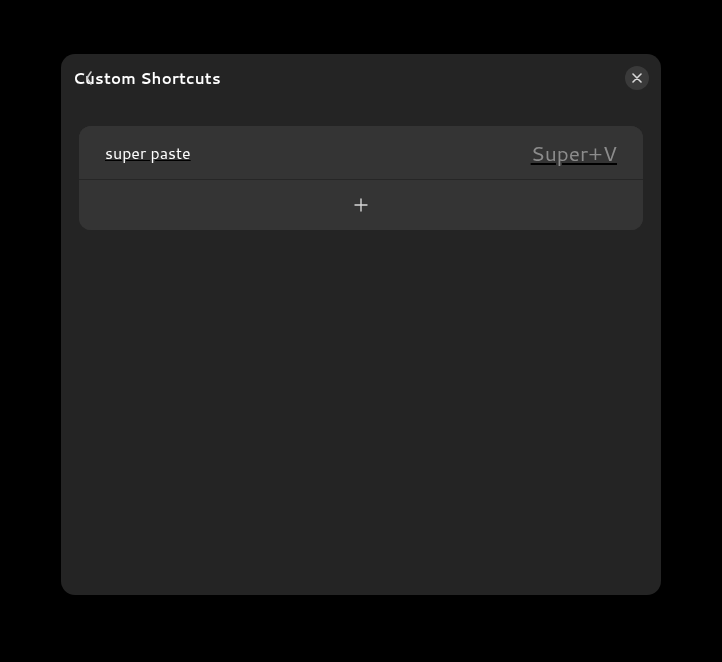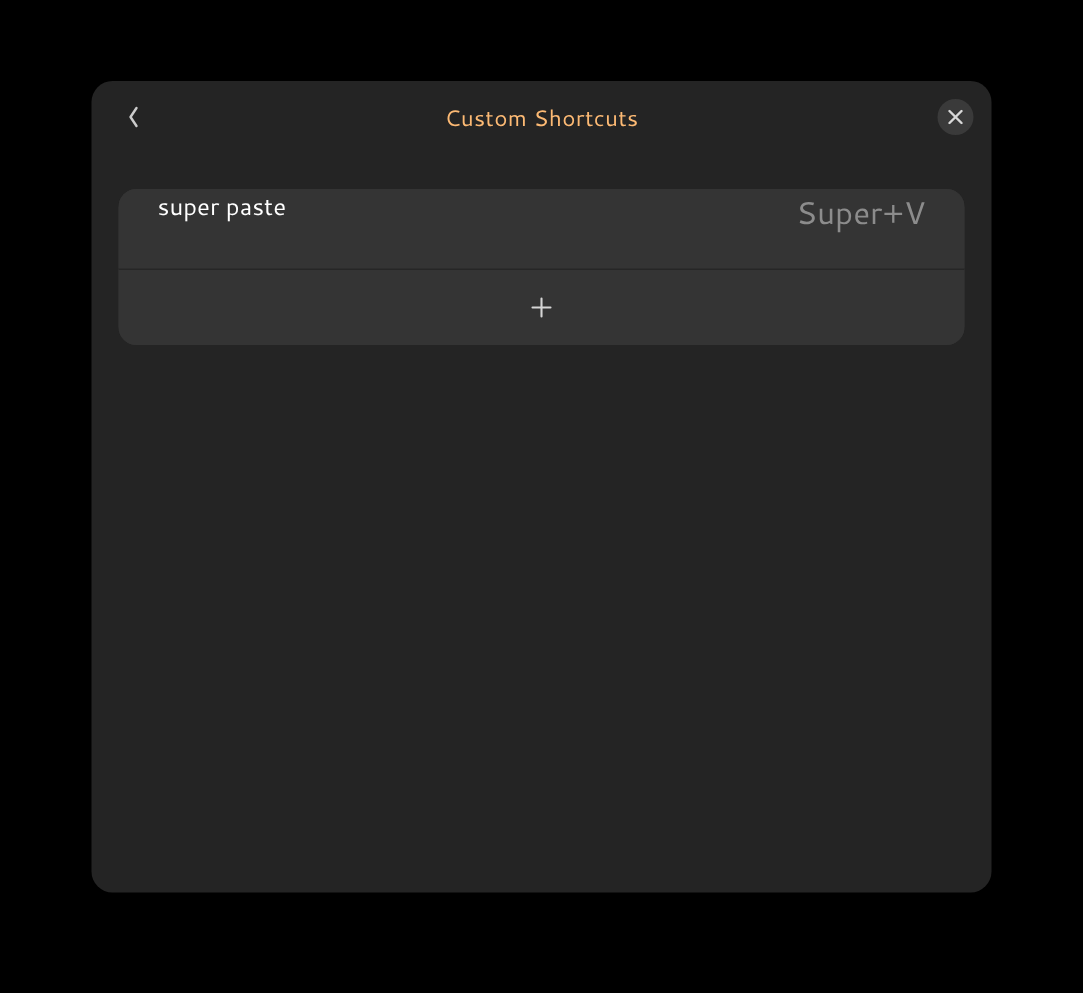--- a/index.html
+++ b/index.html
@@ -41,24 +41,24 @@
       width: 20px;
       height: 20px;
       display: flex;
       align-items: center;
       justify-content: center;
       cursor: pointer;
       color: #cccccc;
     }
     .title {
       flex: 1;
-      text-align: center;
-      color: #fdba74;
+      text-align: left;
+      color: #ffffff;
       font-size: 15px;
-      font-weight: 400;
+      font-weight: 700;
       letter-spacing: 0.2px;
     }
     .close-btn {
       position: absolute;
       right: 12px;
       top: 50%;
       transform: translateY(-50%);
       width: 24px;
       height: 24px;
       border-radius: 50%;
@@ -72,26 +72,27 @@
     .content {
       padding: 24px 18px 18px 18px;
     }
     .list {
       border-radius: 12px;
       overflow: hidden;
       background: #343434;
     }
     .row {
       display: flex;
-      align-items: flex-start;
+      align-items: center;
       justify-content: space-between;
       height: 53px;
       padding: 0 26px;
       cursor: pointer;
       background: #343434;
+      text-decoration: underline;
     }
     .row-name {
       color: #ffffff;
       font-size: 16px;
       font-weight: 400;
     }
     .row-keys {
       color: #8c8c8c;
       font-size: 21px;
       font-weight: 400;

